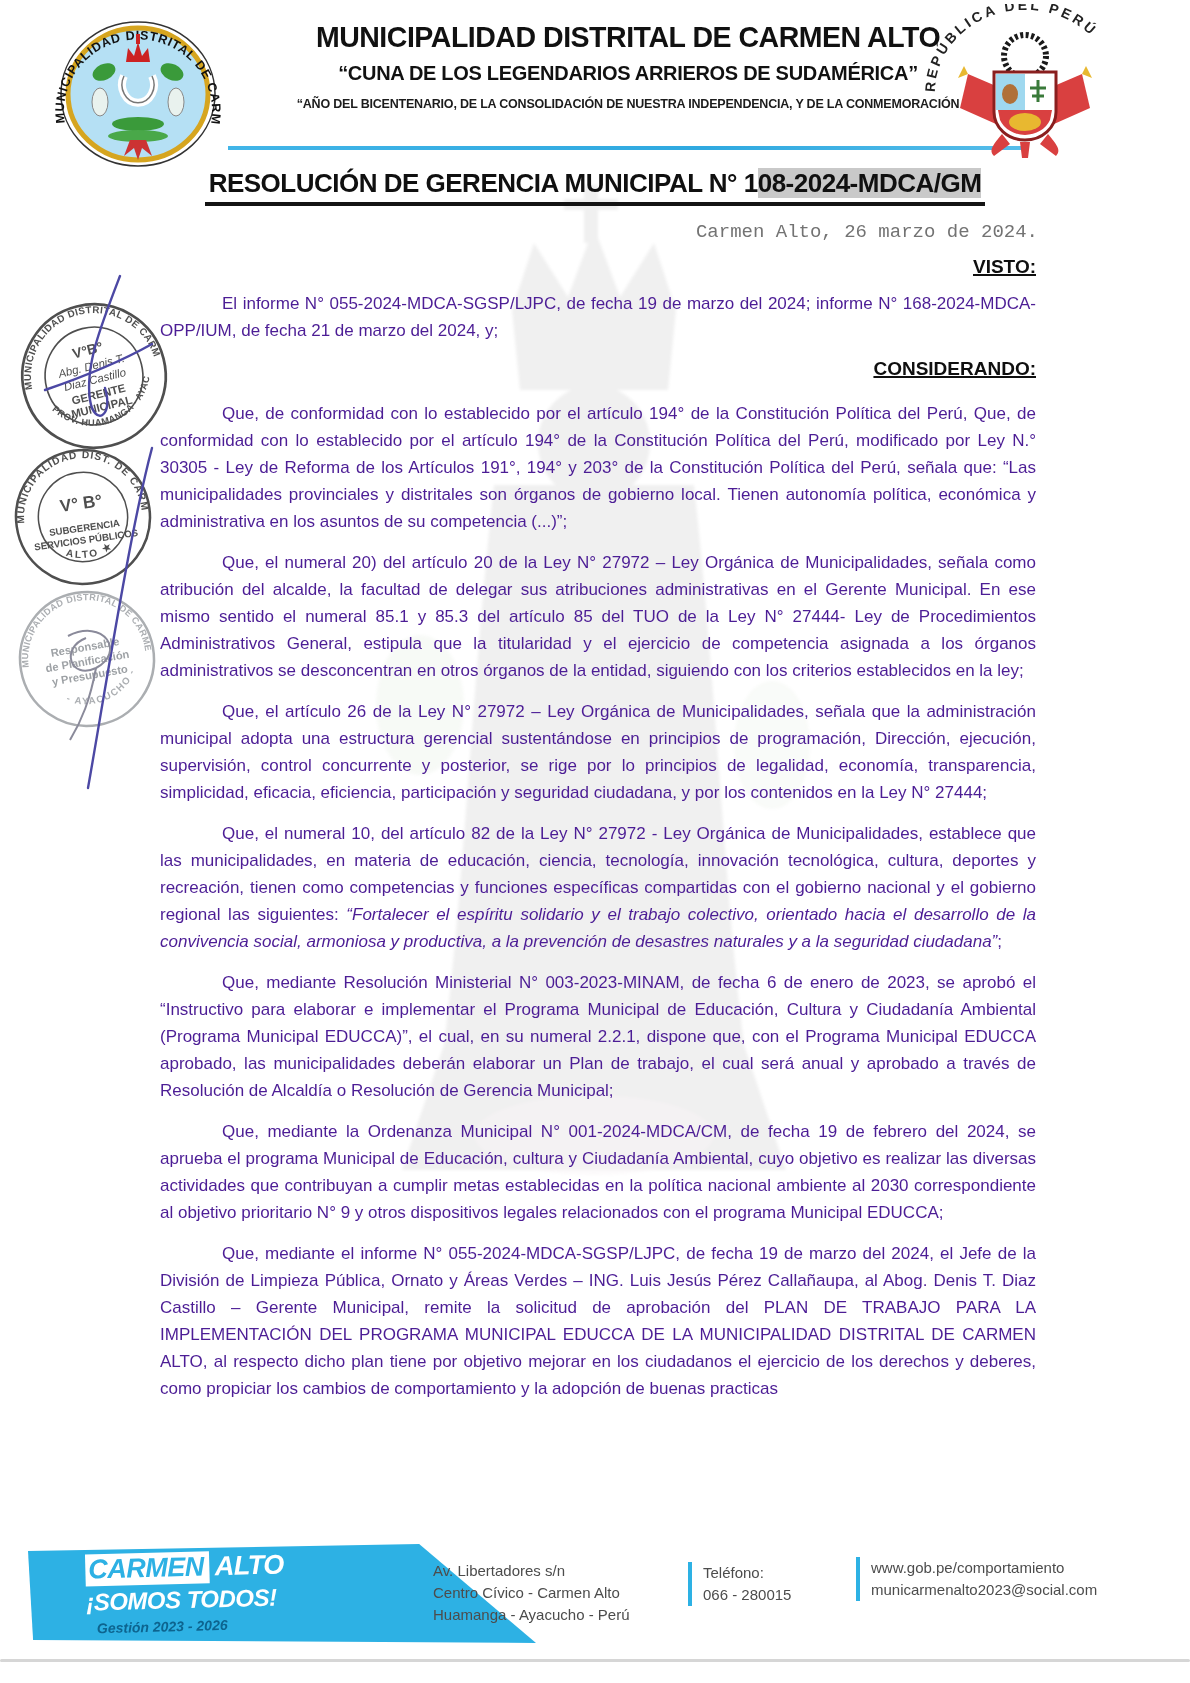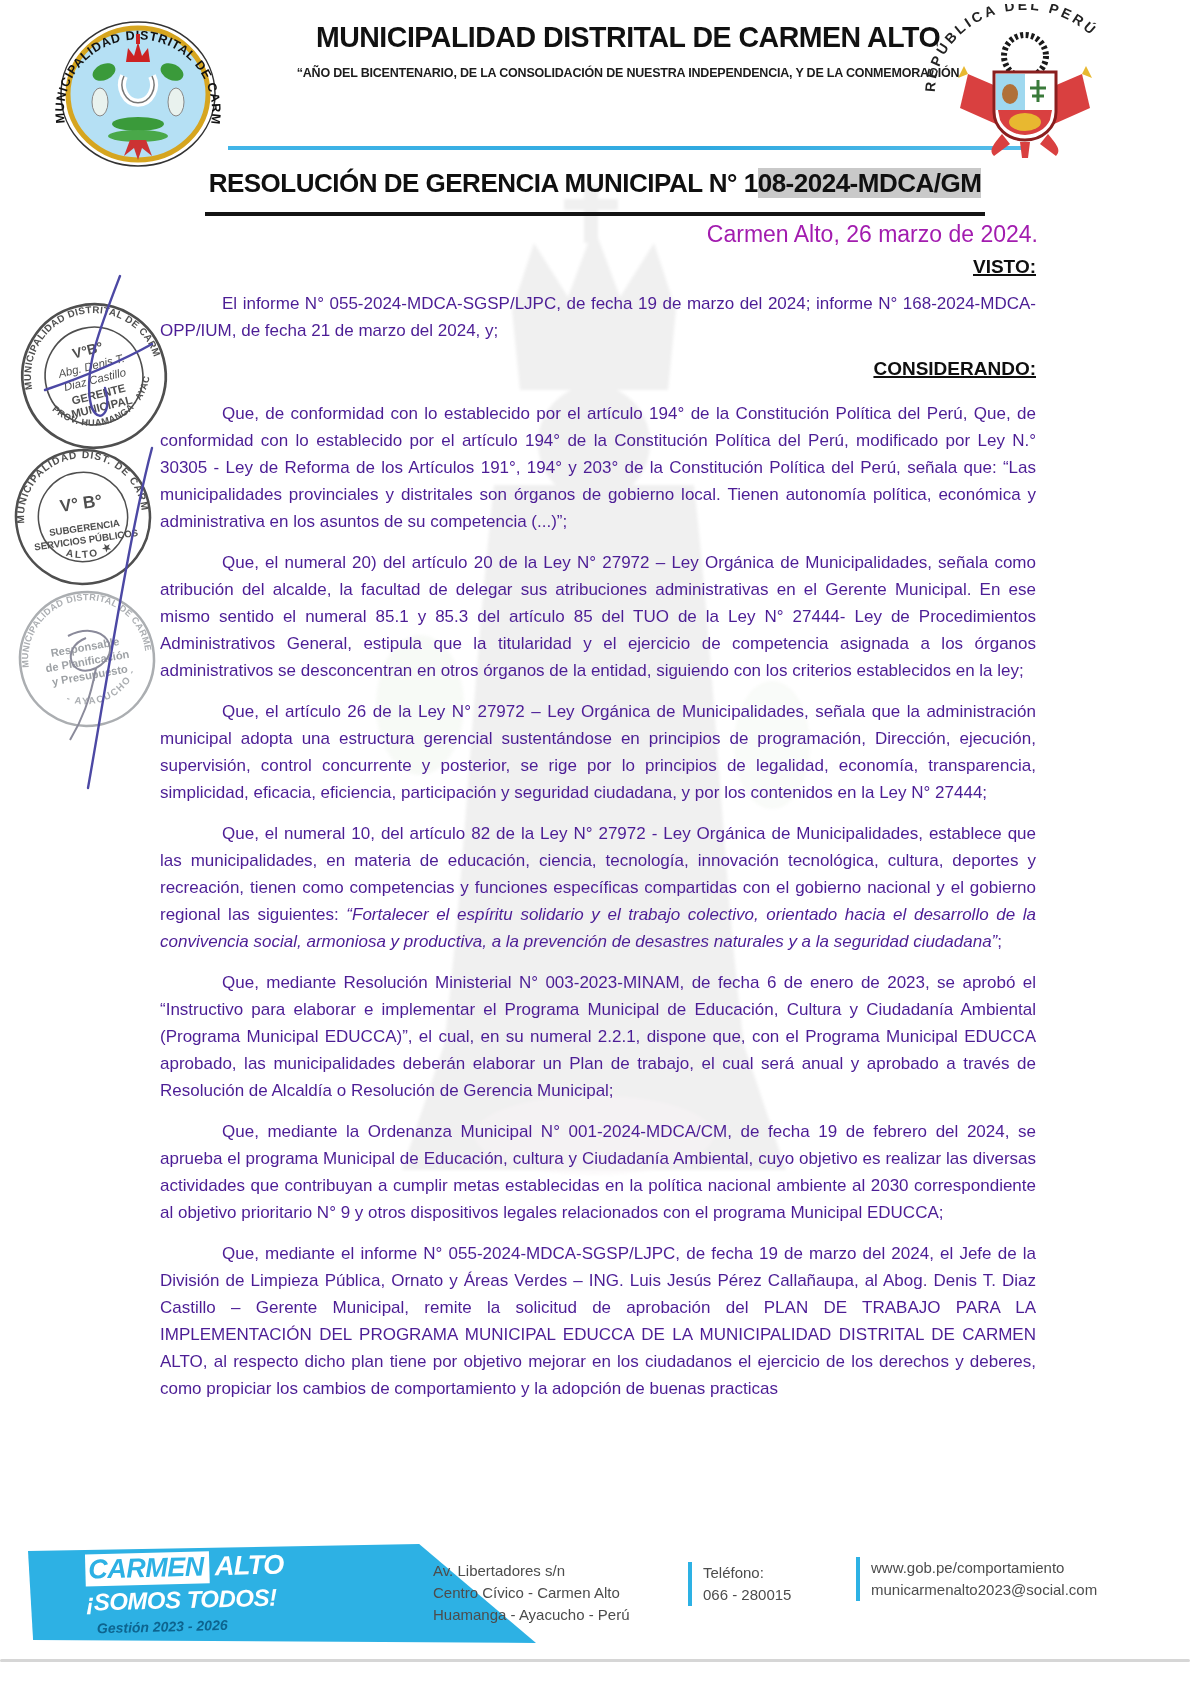--- a/index.html
+++ b/index.html
@@ -11,23 +11,23 @@
   .seal-left{position:absolute;left:36px;top:10px;width:204px;height:158px;}
   .header-text{position:absolute;left:222px;top:20px;width:812px;text-align:center;}
   .org-name{font-size:30px;font-weight:bold;letter-spacing:-0.5px;transform:scaleX(0.95);transform-origin:center;white-space:nowrap;color:#111;}
   .motto{font-size:20px;font-weight:bold;margin-top:8px;letter-spacing:-0.3px;color:#111;}
   .year-line{font-size:12.5px;font-weight:bold;margin-top:4px;letter-spacing:-0.2px;color:#1c1c1c;}
   .year-line.first{margin-top:12px;}
   .blue-rule{position:absolute;left:228px;top:146px;width:794px;height:4px;background:linear-gradient(90deg,#41b5e8,#2fa9e0 60%,#55bdea);}
   .coat-right{position:absolute;left:898px;top:4px;width:254px;height:164px;}
   
   .doc-title{position:absolute;left:0;top:168px;width:100%;text-align:center;}
-  .doc-title-inner{display:inline-block;border-bottom:4px solid #141414;padding:0 4px 13px 4px;font-size:26px;font-weight:bold;letter-spacing:-0.5px;color:#101010;white-space:nowrap;}
+  .doc-title-inner{display:inline-block;border-bottom:4px solid #141414;padding:0 4px 3px 4px;font-size:26px;font-weight:bold;letter-spacing:-0.5px;color:#101010;white-space:nowrap;}
   .title-hl{background:#c9c9c9;}
-  .dateline{position:absolute;right:152px;top:221px;font-size:23px;color:#a21caf;}
+  .dateline{position:absolute;right:152px;top:221px;font-size:19px;color:#737373;font-family:Liberation Mono, monospace;}
   
   .content{position:absolute;left:160px;top:256px;width:876px;}
   .sec-head{font-size:19px;font-weight:bold;text-decoration:underline;text-decoration-thickness:2px;margin:0 0 12px 64px;color:#0f0f0f;text-align:right;}
   .content p{margin:0 0 14px 0;font-size:17px;line-height:27px;text-align:justify;text-indent:62px;color:#4c1d95;}
   .content p .it{font-style:italic;}
   .mb-extra{margin-bottom:20px !important;}
   
   .watermark{position:absolute;left:372px;top:185px;width:440px;height:1020px;opacity:0.09;filter:blur(1.5px);pointer-events:none;}
   
   .stamp{position:absolute;}
@@ -83,20 +83,21 @@
   <ellipse cx="140" cy="92" rx="8" ry="14" fill="#e9f2ee" stroke="#888" stroke-width="1"></ellipse>
   <path d="M 88 66 A 16 18 0 1 0 116 66" fill="none" stroke="#ffffff" stroke-width="8"></path>
   <path d="M 88 66 A 16 18 0 1 0 116 66" fill="none" stroke="#777777" stroke-width="1.5"></path>
   <ellipse cx="102" cy="114" rx="26" ry="7" fill="#3a9a3a"></ellipse>
   <ellipse cx="102" cy="126" rx="30" ry="6" fill="#49a849"></ellipse>
   <path d="M 94 130 L 88 146 L 98 138 L 102 150 L 106 138 L 116 146 L 110 130 Z" fill="#cc3333"></path>
 </svg>
 
 <div class="header-text">
   <div class="org-name">MUNICIPALIDAD DISTRITAL DE CARMEN ALTO</div>
+  <div class="motto">“CUNA DE LOS LEGENDARIOS ARRIEROS DE SUDAMÉRICA”</div>
   <div class="year-line first">“AÑO DEL BICENTENARIO, DE LA CONSOLIDACIÓN DE NUESTRA INDEPENDENCIA, Y DE LA CONMEMORACIÓN</div>
 </div>
 <div class="blue-rule"></div>
 
 <svg class="coat-right" viewBox="0 0 254 164" xmlns="http://www.w3.org/2000/svg">
   <defs>
       <path id="coatArc" d="M 38,100 A 90,82 0 1 1 216,100"></path>
     </defs>
   <text font-size="14" font-weight="bold" fill="#222222" letter-spacing="3">
     <textPath href="#coatArc" startOffset="4%">REPÚBLICA DEL PERÚ</textPath>

